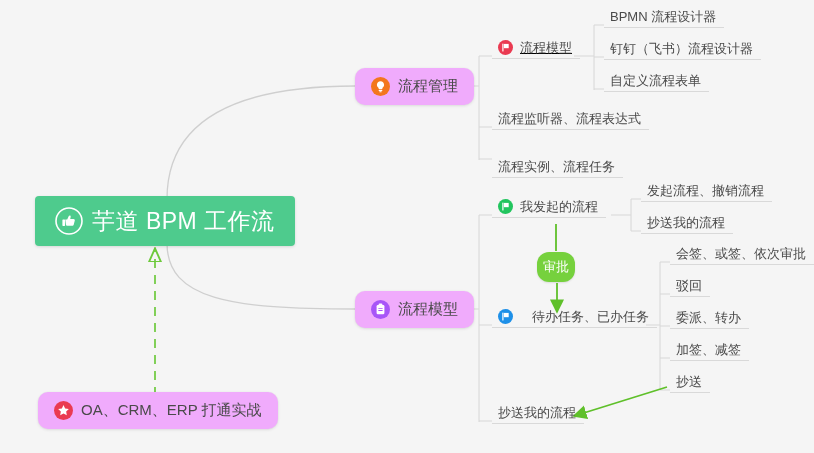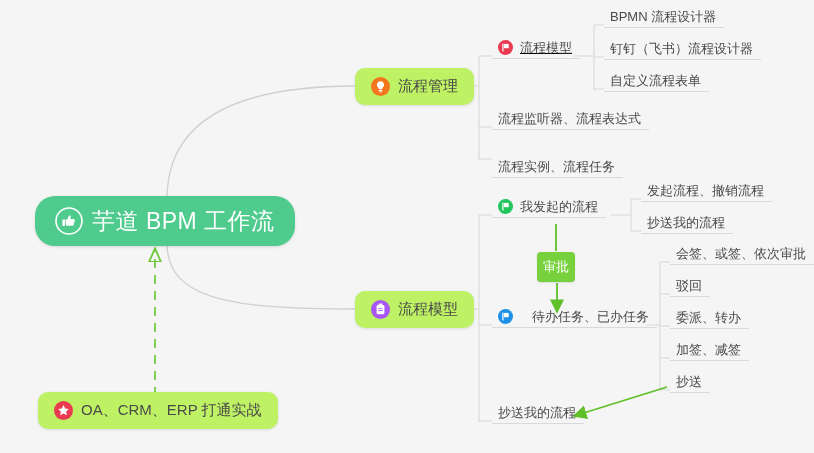--- a/index.html
+++ b/index.html
@@ -11,48 +11,48 @@
     position:relative;
   }
   #stage{position:absolute;left:0;top:0;width:814px;height:453px;}
   #wires{position:absolute;left:0;top:0;width:814px;height:453px;pointer-events:none;}
 
   
   .node{position:absolute;box-sizing:border-box;display:flex;align-items:center;white-space:nowrap;}
 
   
   .card{
-    background:#bef264;
+    background:#f0abfc;
     border-radius:10px;
     box-shadow:0 1px 3px rgba(0,0,0,.10), 0 0 0 .5px rgba(0,0,0,.02);
     padding:0 16px;
   }
   .root{
     background:#4ecb8d;
-    border-radius:20px;
+    border-radius:4px;
     box-shadow:0 1px 3px rgba(0,0,0,.12);
     color:#ffffff;
     padding:0 20px;
   }
   .root .label{color:#fff;font-size:23px;letter-spacing:.5px;}
 
   .branch .label{font-size:15px;color:#4a4a4a;}
 
   
   .leaf{
     border-bottom:1px solid #d9d9d9;
     padding:0 8px 0 6px;
     align-items:flex-end;
   }
   .leaf .label{font-size:13px;color:#4a4a4a;line-height:1;padding-bottom:4px;}
 
   
   .badge{
     background:#76d13d;
-    border-radius:4px;
+    border-radius:12px;
     color:#fff;
     justify-content:center;
     box-shadow:0 1px 2px rgba(0,0,0,.10);
   }
   .badge .label{color:#fff;font-size:13px;}
 
   
   .ic{flex:none;display:inline-flex;align-items:center;justify-content:center;border-radius:50%;}
   .ic svg{display:block;}
   .ic.big{width:28px;height:28px;margin-right:9px;}

